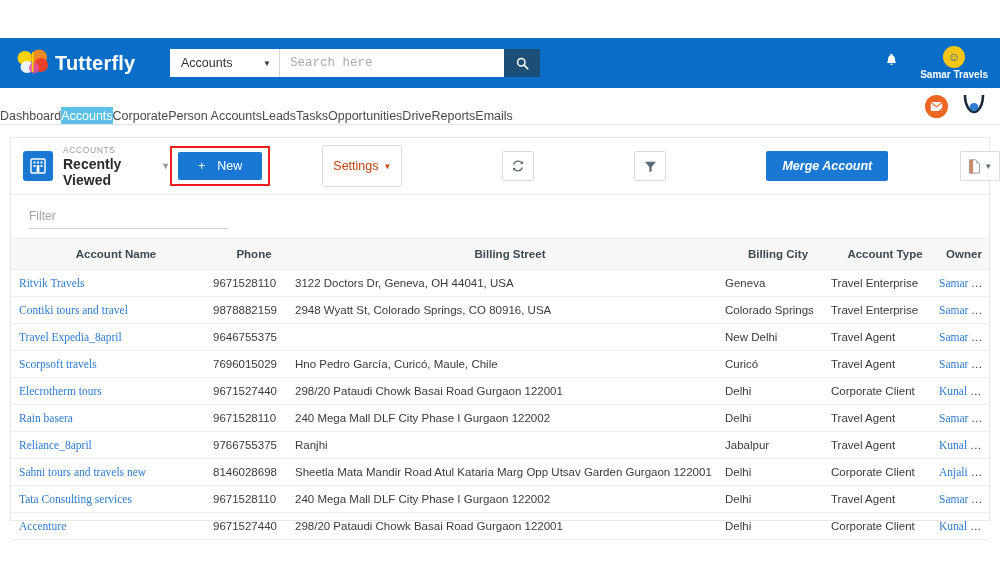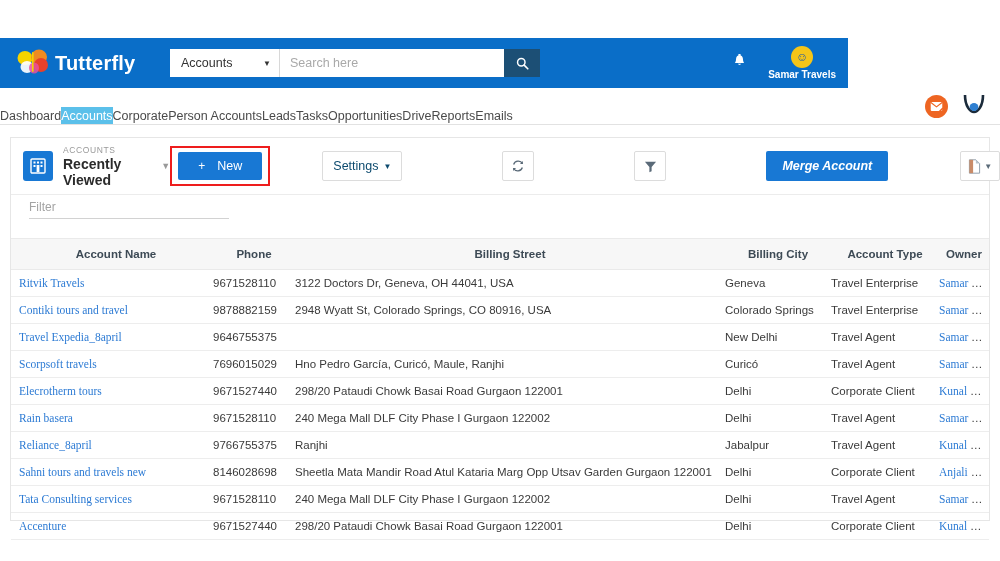--- a/index.html
+++ b/index.html
@@ -6,42 +6,42 @@
   html, body {
     width: 1000px; height: 561px;
     font-family: "Liberation Sans", sans-serif;
     background: #ffffff;
     overflow: hidden;
   }
   .page { position: relative; width: 1000px; height: 561px; background:#fff; }
 
   
   .topbar {
-    position: absolute; left:0; top:38px; width:848px; height:50px;
+    position: absolute; left:0; top:38px; width:1000px; height:50px;
     background:#0a6ec8;
     display:flex; align-items:center;
   }
   .brand { display:flex; align-items:center; padding-left:16px; width:160px; }
   .butterfly { position:relative; width:34px; height:30px; flex:0 0 34px; }
   .brand-name {
     color:#ffffff; font-size:20px; font-weight:bold; margin-left:5px;
     letter-spacing:0.2px;
   }
   .searchwrap { display:flex; align-items:center; margin-left:10px; height:28px; }
   .sel-acct {
     background:#fff; width:110px; height:28px; border:none;
     display:flex; align-items:center; justify-content:space-between;
     padding:0 8px 0 11px; font-size:12.5px; color:#333;
     border-right:1px solid #d8d8d8;
   }
   .sel-acct .caret { font-size:8px; color:#333; }
   .search-input {
     background:#fff; width:224px; height:28px; border:none;
     font-size:12.5px; color:#4c1d95; padding:0 10px;
-    font-family:Liberation Sans, sans-serif;
+    font-family:Liberation Mono, monospace;
   }
   .search-input::placeholder { color:#a9a9a9; }
   .search-btn {
     width:36px; height:28px; background:#1c4f75; border:none;
     display:flex; align-items:center; justify-content:center; cursor:pointer;
   }
   .hdr-right {
     margin-left:auto; display:flex; align-items:center;
     height:50px; padding-right:12px; gap:22px;
   }
@@ -96,21 +96,21 @@
     position:relative; border:2px solid #ee1d1d; padding:4px 6px;
     margin-right:4px;
   }
   .btn-new {
     background:#1878d4; color:#fff; border:none; height:28px;
     padding:0 20px; font-size:12.5px; cursor:pointer; border-radius:2px;
     font-family:"Liberation Sans", sans-serif; white-space:nowrap;
   }
   .btn-new .plus { margin-right:12px; font-size:12px; }
   .btn-plain {
-    background:#fff; color:#0c4a6e; border:1px solid #dcdcdc; height:30px;
+    background:#fff; color:#c2410c; border:1px solid #dcdcdc; height:42px;
     padding:4px 10px; font-size:12.5px; cursor:pointer; border-radius:2px;
     display:flex; align-items:center; gap:5px;
     font-family:"Liberation Sans", sans-serif;
   }
   .btn-icon {
     background:#fff; border:1px solid #dcdcdc; height:30px; width:32px;
     display:flex; align-items:center; justify-content:center; cursor:pointer;
     color:#5a6a78; border-radius:2px;
   }
   .btn-merge {
@@ -119,21 +119,21 @@
     font-weight:bold; font-family:"Liberation Sans", sans-serif; white-space:nowrap;font-style:italic;
   }
   .btn-doc {
     background:#fff; border:1px solid #dcdcdc; height:30px; width:40px;
     display:flex; align-items:center; justify-content:center; gap:3px;
     cursor:pointer; border-radius:2px; margin-left:24px;
   }
   .sep { width:4px; }
 
   
-  .filter-row { height:43px; display:flex; align-items:flex-start; padding:0 18px; }
+  .filter-row { height:43px; display:flex; align-items:center; padding:0 18px; }
   .filter-input {
     border:none; border-bottom:1px solid #d2d2d2; width:200px; height:24px;
     font-size:12px; color:#444; outline:none; background:transparent;
     font-family:"Liberation Sans", sans-serif;
   }
   .filter-input::placeholder { color:#a3a3a3; }
 
   
   table { width:100%; border-collapse:collapse; table-layout:fixed; }
   thead tr { background:#f7f7f7; border-top:1px solid #eaeaea; border-bottom:1px solid #eaeaea; }
@@ -328,21 +328,21 @@
           <td class="link c0"><a>Travel Expedia_8april</a></td>
           <td class="c1">9646755375</td>
           <td class="c2"></td>
           <td class="c3">New Delhi</td>
           <td class="c4">Travel Agent</td>
           <td class="c5"><a>Samar Travels</a></td>
         </tr>
         <tr>
           <td class="link c0"><a>Scorpsoft travels</a></td>
           <td class="c1">7696015029</td>
-          <td class="c2">Hno Pedro García, Curicó, Maule, Ranjhi</td>
+          <td class="c2">Hno Pedro García, Curicó, Maule, Chile</td>
           <td class="c3">Curicó</td>
           <td class="c4">Travel Agent</td>
           <td class="c5"><a>Samar Travels</a></td>
         </tr>
         <tr>
           <td class="link c0"><a>Elecrotherm tours</a></td>
           <td class="c1">9671527440</td>
           <td class="c2">298/20 Pataudi Chowk Basai Road Gurgaon 122001</td>
           <td class="c3">Delhi</td>
           <td class="c4">Corporate Client</td>

